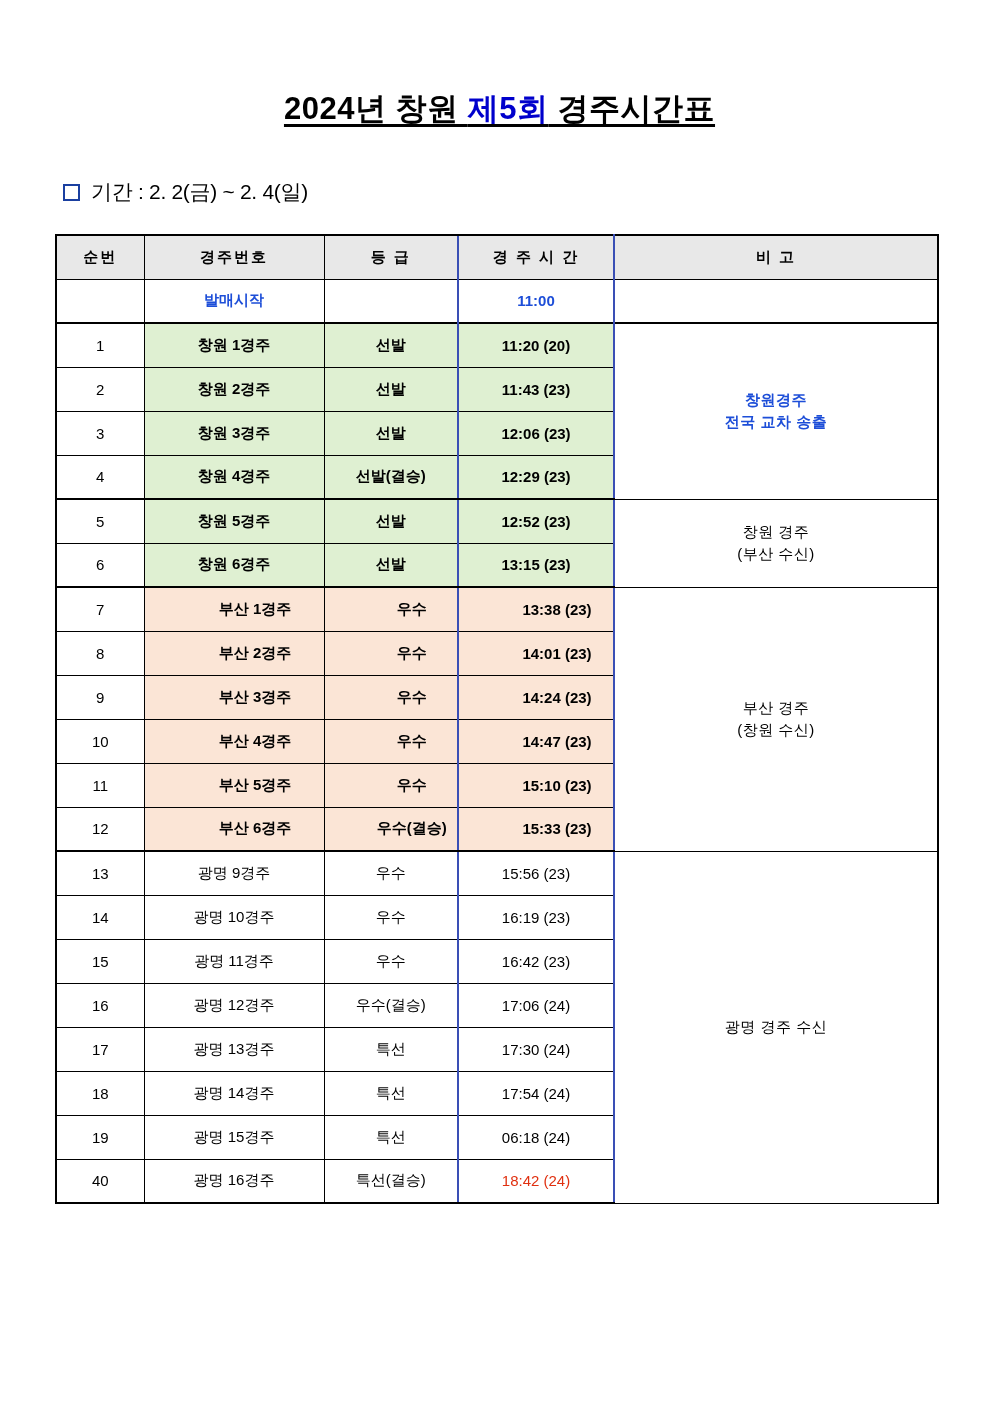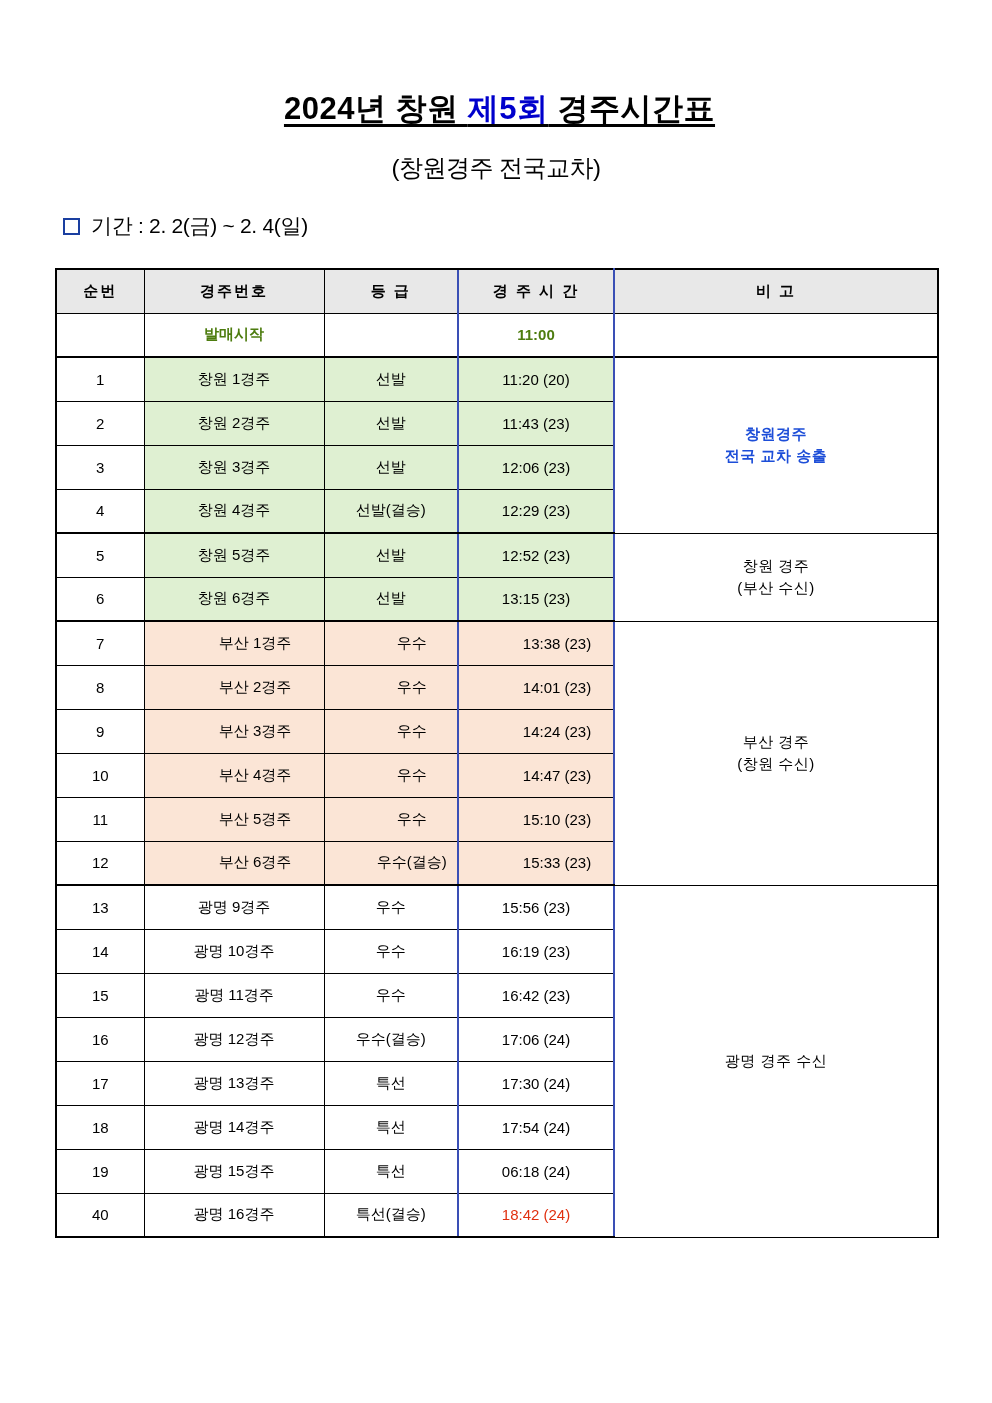--- a/index.html
+++ b/index.html
@@ -46,21 +46,21 @@
     font-size: 24px;
     margin-top: 22px;
     font-weight: normal;
     letter-spacing: -0.5px;
   }
 
   
   .period-line {
     display: flex;
     align-items: center;
-    margin-top: 28px;
+    margin-top: 48px;
     margin-left: 8px;
     font-size: 21px;
     letter-spacing: -0.3px;
   }
   .checkbox-icon {
     width: 17px;
     height: 17px;
     border: 2px solid #1a3fa0;
     display: inline-block;
     margin-right: 11px;
@@ -103,22 +103,22 @@
   .bb-thick { border-bottom: 2.5px solid #000 !important; }
   .bl-thick { border-left: 2.5px solid #000 !important; }
   .br-thick { border-right: 2.5px solid #000 !important; }
   .bl-blue  { border-left: 2px solid #3a4fb5 !important; }
   .br-blue  { border-right: 2px solid #3a4fb5 !important; }
 
   
   .row-green td.tint { background: #dff0d2; }
   .row-peach td.tint { background: #fbe5d6; padding-left: 42px; }
 
-  .bold { font-weight: normal; }
-  .blue-text { color: #4d7c0f; font-weight: bold; }
+  .bold { font-weight: bold; }
+  .blue-text { color: #1d4ed8; font-weight: bold; }
   .red-text { color: #e03010; }
   .navy-note { color: #1d4ed8; font-weight: bold; line-height: 1.5; }
   .plain-note { color: #000; line-height: 1.5; }
 
   .note-cell { font-size: 16px; letter-spacing: 0.5px; }
 
   
   .footer {
     margin-top: 14px;
     margin-left: 10px;
@@ -127,21 +127,20 @@
   }
 </style>
 </head>
 <body>
 
 <div class="page">
 
   <div class="title-wrap">
     <div class="title"><span>2024년 창원 </span><span class="blue">제5회</span><span> 경주시간표</span></div>
   </div>
-  <div class="subtitle">(창원경주 전국교차)</div>
 
   <div class="period-line">
     <span class="checkbox-icon"></span>
     <span>기간 : 2. 2(금) ~ 2. 4(일)</span>
   </div>
 
   <table class="schedule">
     <colgroup>
       <col class="c-no">
         <col class="c-race">

